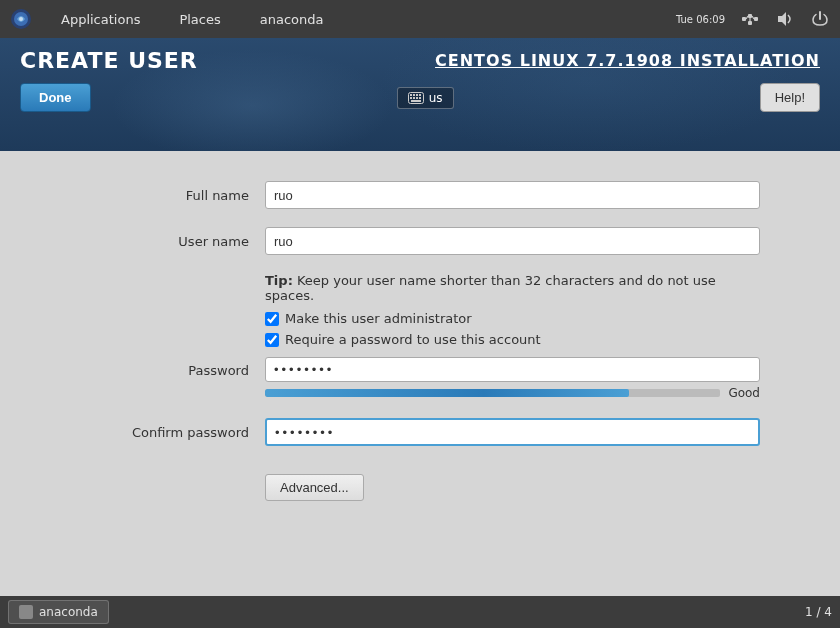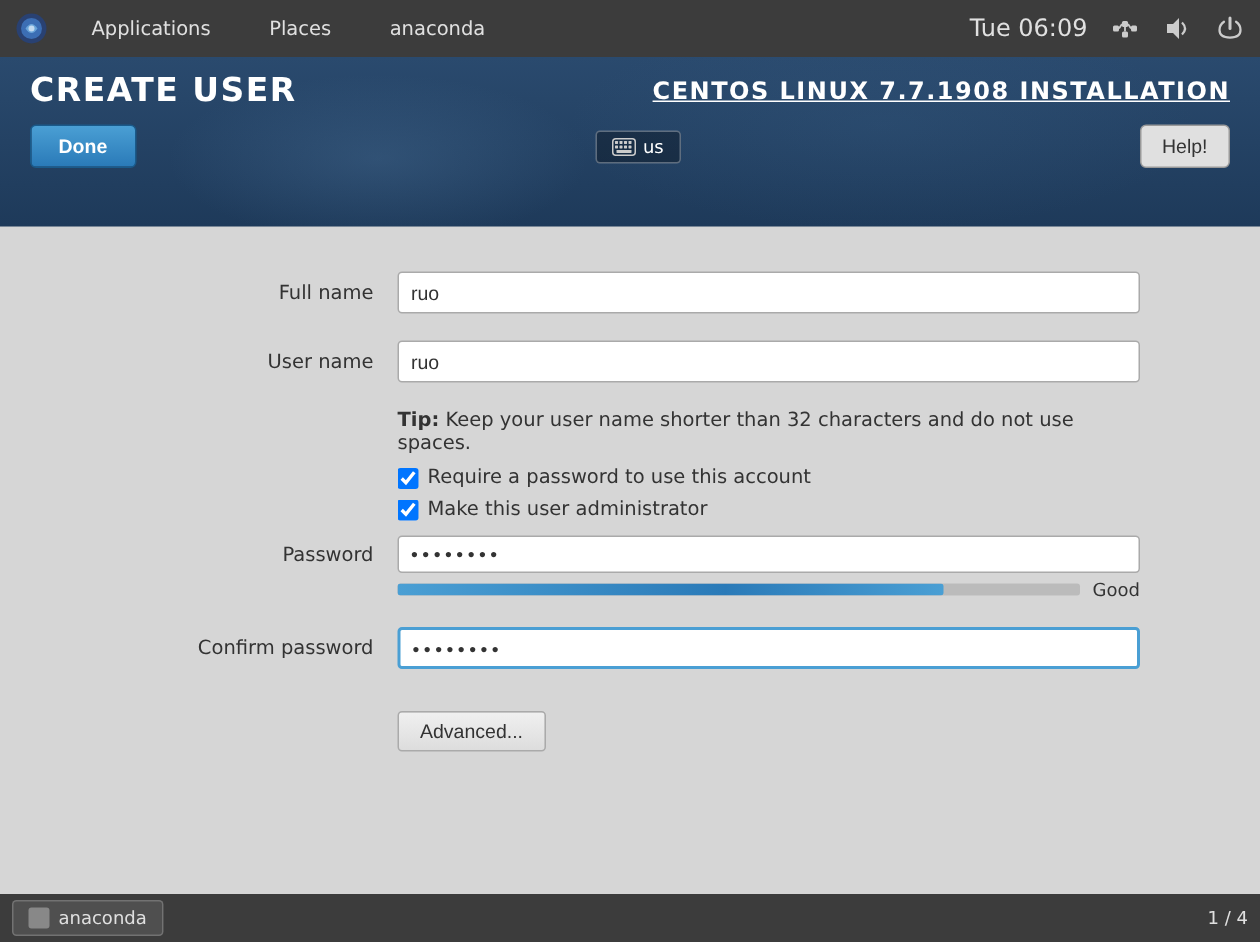--- a/index.html
+++ b/index.html
@@ -33,24 +33,24 @@
     }
     .top-bar-item {
       padding: 4px 10px;
       cursor: pointer;
       color: #e0e0e0;
       font-size: 13px;
       border-radius: 3px;
     }
     .top-bar-right {
       display: flex;
-      align-items: flex-start;
+      align-items: center;
       gap: 15px;
       color: #e0e0e0;
-      font-size: 16px;
+      font-size: 10px;
     }
     .top-bar-icon {
       width: 20px;
       height: 20px;
       display: flex;
       align-items: center;
       justify-content: center;
       cursor: pointer;
     }
 
@@ -353,25 +353,25 @@
     <label class="form-label">User name</label>
     <input class="form-input" type="text" value="ruo" style="">
   </div>
 
   <div class="tips-section">
     <div class="tip-text">
       <strong>Tip:</strong><span> Keep your user name shorter than 32 characters and do not use spaces.</span>
     </div>
     <div class="checkbox-row">
       <input type="checkbox" checked="" style="">
-      <span>Require a password to use this account</span>
+      <span>Make this user administrator</span>
     </div>
     <div class="checkbox-row">
       <input type="checkbox" checked="" style="">
-      <span>Make this user administrator</span>
+      <span>Require a password to use this account</span>
     </div>
   </div>
 
   <div class="form-row" style="align-items: flex-start; margin-top: 8px;">
     <label class="form-label" style="padding-top: 6px;">Password</label>
     <div class="password-input-container">
       <input class="form-input" type="password" value="12345678" style="letter-spacing: 3px;">
       <div class="strength-bar-container">
         <div class="strength-bar">
           <div class="strength-fill"></div>

